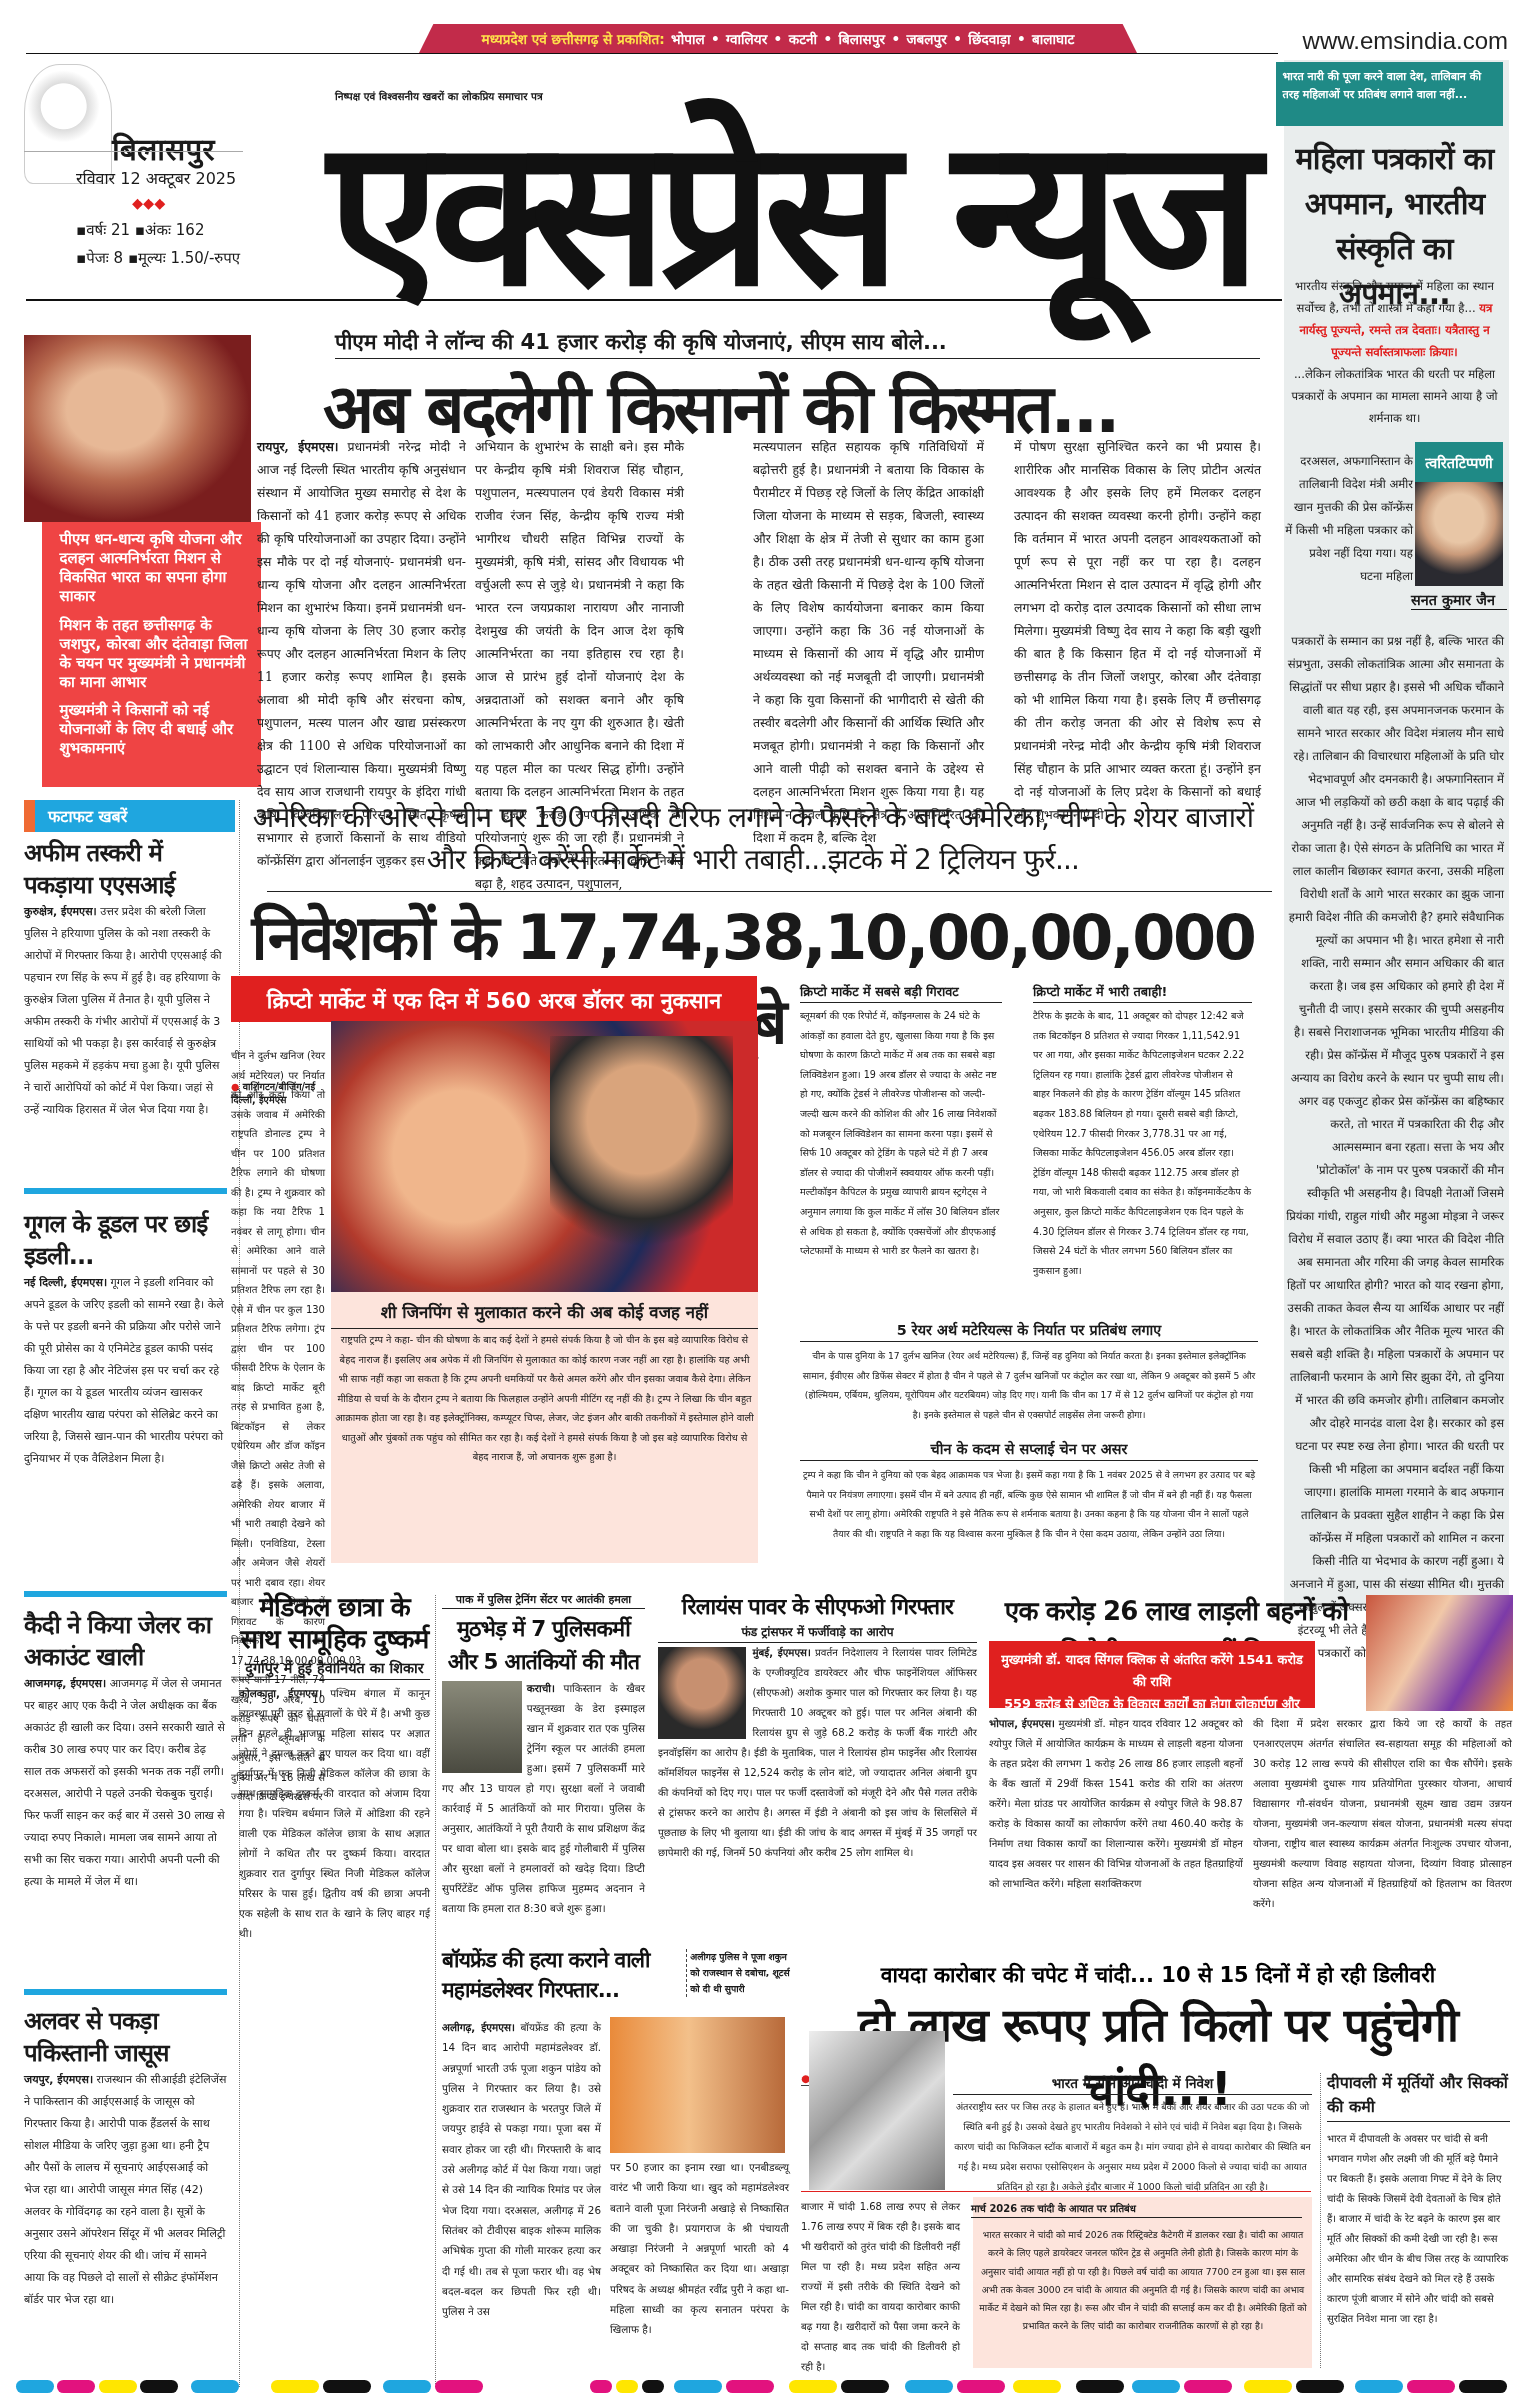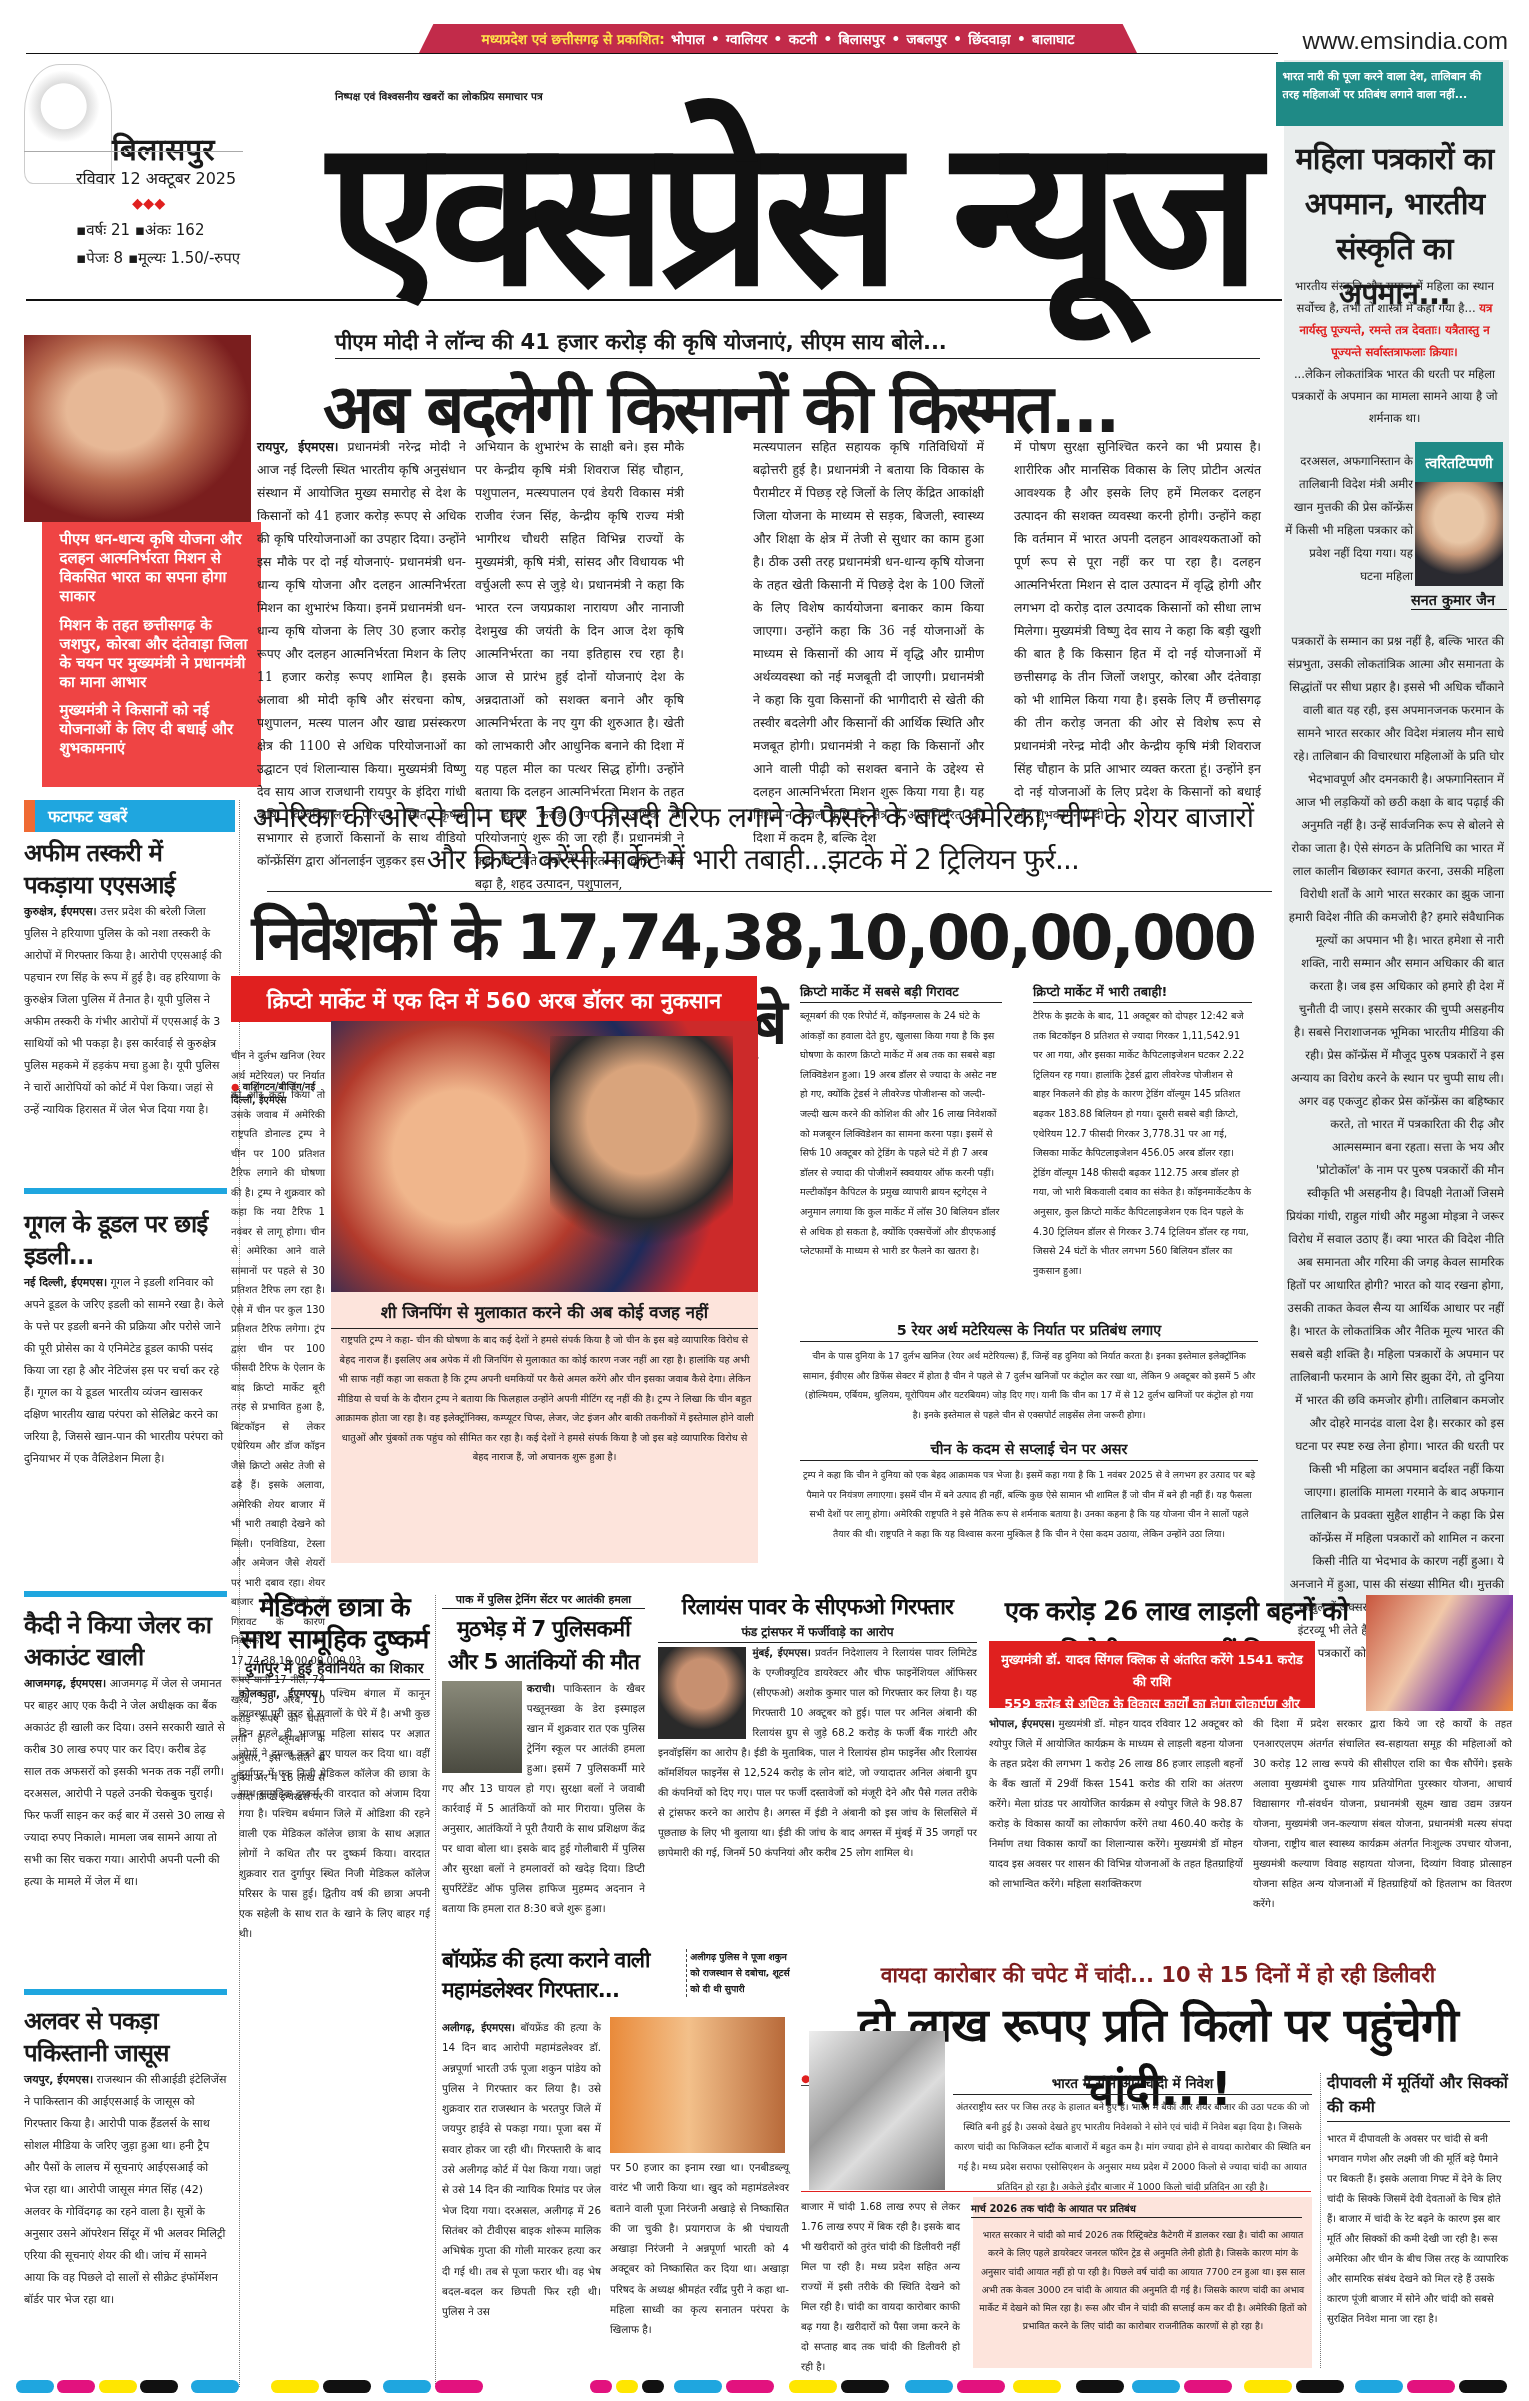--- a/index.html
+++ b/index.html
@@ -196,21 +196,21 @@
 </div>
 <div class="abs ps" style="left:989px;top:1714px;width:254px;font-size:10.2px;line-height:20px"><b>भोपाल, ईएमएस।</b> <span>मुख्यमंत्री डॉ. मोहन यादव रविवार 12 अक्टूबर को श्योपुर जिले में आयोजित कार्यक्रम के माध्यम से लाड़ली बहना योजना के तहत प्रदेश की लगभग 1 करोड़ 26 लाख 86 हजार लाड़ली बहनों के बैंक खातों में 29वीं किस्त 1541 करोड की राशि का अंतरण करेंगे। मेला ग्रांउड पर आयोजित कार्यक्रम से श्योपुर जिले के 98.87 करोड़ के विकास कार्यों का लोकार्पण करेंगे तथा 460.40 करोड़ के निर्माण तथा विकास कार्यों का शिलान्यास करेंगे। मुख्यमंत्री डॉ मोहन यादव इस अवसर पर शासन की विभिन्न योजनाओं के तहत हितग्राहियों को लाभान्वित करेंगे। महिला सशक्तिकरण</span></div>
 <div class="abs ps" style="left:1253px;top:1714px;width:259px;font-size:10.2px;line-height:20px">की दिशा में प्रदेश सरकार द्वारा किये जा रहे कार्यों के तहत एनआरएलएम अंतर्गत संचालित स्व-सहायता समूह की महिलाओं को 30 करोड़ 12 लाख रूपये की सीसीएल राशि का चैक सौपेंगे। इसके अलावा मुख्यमंत्री दुधारू गाय प्रतियोगिता पुरस्कार योजना, आचार्य विद्यासागर गौ-संवर्धन योजना, प्रधानमंत्री सूक्ष्म खाद्य उद्यम उन्नयन योजना, मुख्यमंत्री जन-कल्याण संबल योजना, प्रधानमंत्री मत्स्य संपदा योजना, राष्ट्रीय बाल स्वास्थ्य कार्यक्रम अंतर्गत निःशुल्क उपचार योजना, मुख्यमंत्री कल्याण विवाह सहायता योजना, दिव्यांग विवाह प्रोत्साहन योजना सहित अन्य योजनाओं में हितग्राहियों को हितलाभ का वितरण करेंगे।</div>
 
 <div class="abs bh" style="left:442px;top:1945px;width:239px;font-size:21px;line-height:30px;text-align:left">बॉयफ्रेंड की हत्या कराने वाली महामंडलेश्वर गिरफ्तार...</div>
 <div class="abs" style="left:686px;top:1949px;width:104px;font-size:9.2px;line-height:16px;font-weight:bold;border-left:0.8px dashed #444;padding-left:3.2px">अलीगढ़ पुलिस ने पूजा शकुन को राजस्थान से दबोचा, शूटर्स को दी थी सुपारी</div>
 <div class="abs ps" style="left:442px;top:2017px;width:159px;font-size:10.4px;line-height:20.3px"><b>अलीगढ़, ईएमएस।</b> <span>बॉयफ्रेंड की हत्या के 14 दिन बाद आरोपी महामंडलेश्वर डॉ. अन्नपूर्णा भारती उर्फ पूजा शकुन पांडेय को पुलिस ने गिरफ्तार कर लिया है। उसे शुक्रवार रात राजस्थान के भरतपुर जिले में जयपुर हाईवे से पकड़ा गया। पूजा बस में सवार होकर जा रही थी। गिरफ्तारी के बाद उसे अलीगढ़ कोर्ट में पेश किया गया। जहां से उसे 14 दिन की न्यायिक रिमांड पर जेल भेज दिया गया। दरअसल, अलीगढ़ में 26 सितंबर को टीवीएस बाइक शोरूम मालिक अभिषेक गुप्ता की गोली मारकर हत्या कर दी गई थी। तब से पूजा फरार थी। वह भेष बदल-बदल कर छिपती फिर रही थी। पुलिस ने उस</span></div>
 <div class="abs" style="left:610px;top:2017px;width:175px;height:136px;background:linear-gradient(90deg,#e98a3a,#f3c08a 45%,#b86a3a)"></div>
 <div class="abs ps" style="left:610px;top:2157px;width:179px;font-size:10.4px;line-height:20.3px">पर 50 हजार का इनाम रखा था। एनबीडब्ल्यू वारंट भी जारी किया था। खुद को महामंडलेश्वर बताने वाली पूजा निरंजनी अखाड़े से निष्कासित की जा चुकी है। प्रयागराज के श्री पंचायती अखाड़ा निरंजनी ने अन्नपूर्णा भारती को 4 अक्टूबर को निष्कासित कर दिया था। अखाड़ा परिषद के अध्यक्ष श्रीमहंत रवींद्र पुरी ने कहा था- महिला साध्वी का कृत्य सनातन परंपरा के खिलाफ है।</div>
 
-<div class="abs" style="left:801px;top:1960px;width:714px;text-align:center;font-size:21px;font-weight:bold;color:#7f1d1d">वायदा कारोबार की चपेट में चांदी... 10 से 15 दिनों में हो रही डिलीवरी</div>
+<div class="abs" style="left:801px;top:1960px;width:714px;text-align:center;font-size:21px;font-weight:bold;color:#000000">वायदा कारोबार की चपेट में चांदी... 10 से 15 दिनों में हो रही डिलीवरी</div>
 <div class="abs bh" style="left:801px;top:1993px;width:714px;font-size:46px;line-height:64px">दो लाख रूपए प्रति किलो पर पहुंचेगी चांदी...!</div>
 <div class="abs" style="left:801px;top:2071px;width:128px;font-size:10.4px;font-weight:bold;border-bottom:0.8px solid #444"><span class="red">●</span> <span>मुंबई, ईएमएस</span></div>
 <div id="silver-img" class="abs"></div>
 
 <div class="abs sub-hl" style="left:953px;top:2073px;width:359px;text-align:center;font-size:13.6px">भारत में सोने और चांदी में निवेश</div>
 <div class="abs center-small" style="left:953px;top:2097px;width:359px;font-size:9.4px;line-height:20px">अंतरराष्ट्रीय स्तर पर जिस तरह के हालात बने हुए हैं। भारत में बैंकों और शेयर बाजार की उठा पटक की जो स्थिति बनी हुई है। उसको देखते हुए भारतीय निवेशको ने सोने एवं चांदी में निवेश बढ़ा दिया है। जिसके कारण चांदी का फिजिकल स्टॉक बाजारों में बहुत कम है। मांग ज्यादा होने से वायदा कारोबार की स्थिति बन गई है। मध्य प्रदेश सराफा एसोसिएशन के अनुसार मध्य प्रदेश में 2000 किलो से ज्यादा चांदी का आयात प्रतिदिन हो रहा है। अकेले इंदौर बाजार में 1000 किलो चांदी प्रतिदिन आ रही है।</div>
 <div class="abs" style="left:801px;top:2191px;width:510px;border-top:1.6px solid #e0201f"></div>
 
 <div class="abs ps" style="left:801px;top:2197px;width:159px;font-size:10px;line-height:20px">बाजार में चांदी 1.68 लाख रुपए से लेकर 1.76 लाख रुपए में बिक रही है। इसके बाद भी खरीदारों को तुरंत चांदी की डिलीवरी नहीं मिल पा रही है। मध्य प्रदेश सहित अन्य राज्यों में इसी तरीके की स्थिति देखने को मिल रही है। चांदी का वायदा कारोबार काफी बढ़ गया है। खरीदारों को पैसा जमा करने के दो सप्ताह बाद तक चांदी की डिलीवरी हो रही है।</div>
 <div class="abs" style="left:973px;top:2197px;width:339px;height:171px;background:#fde4dc"></div>

